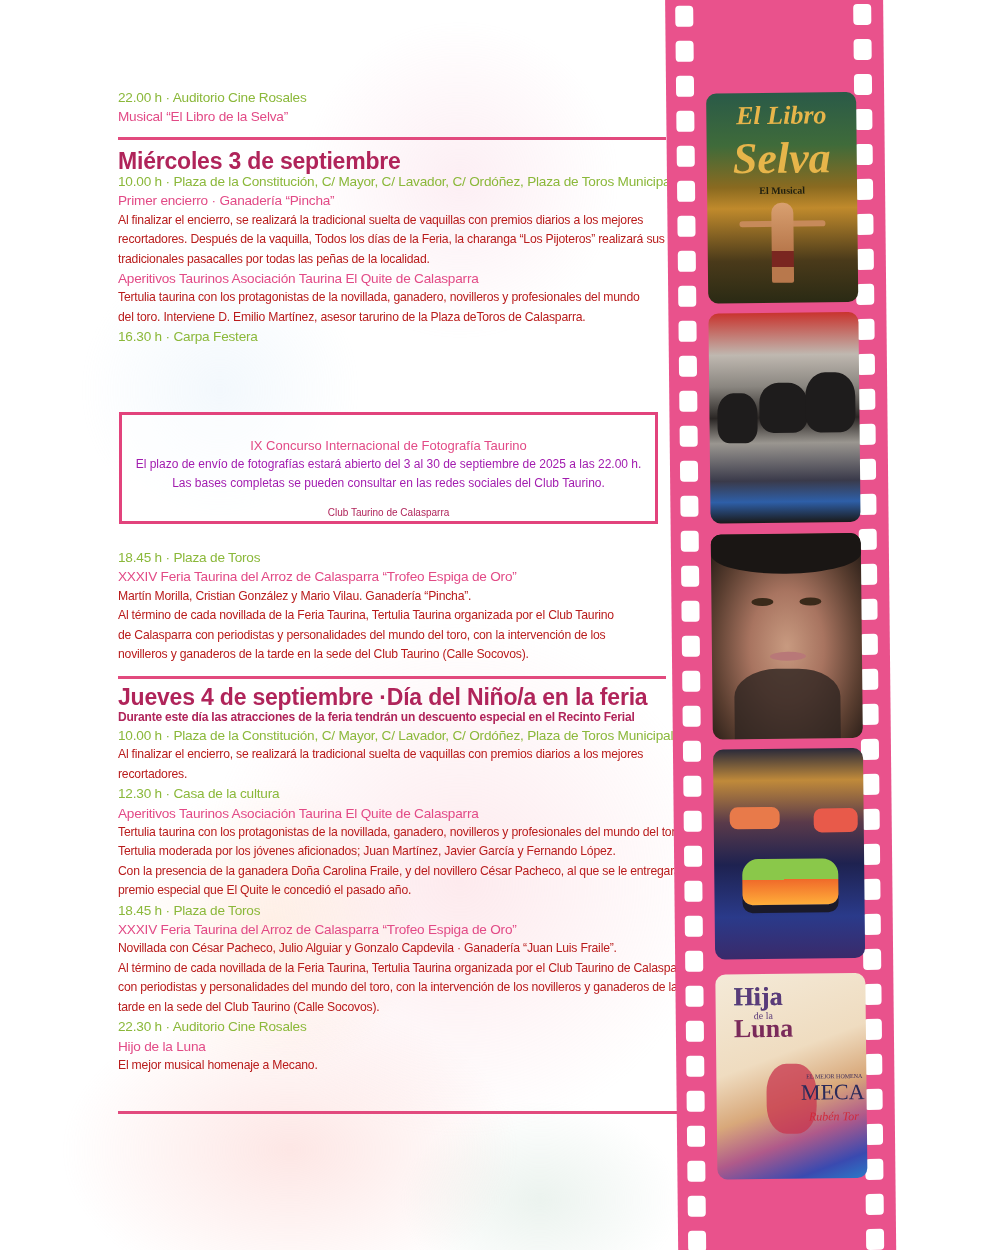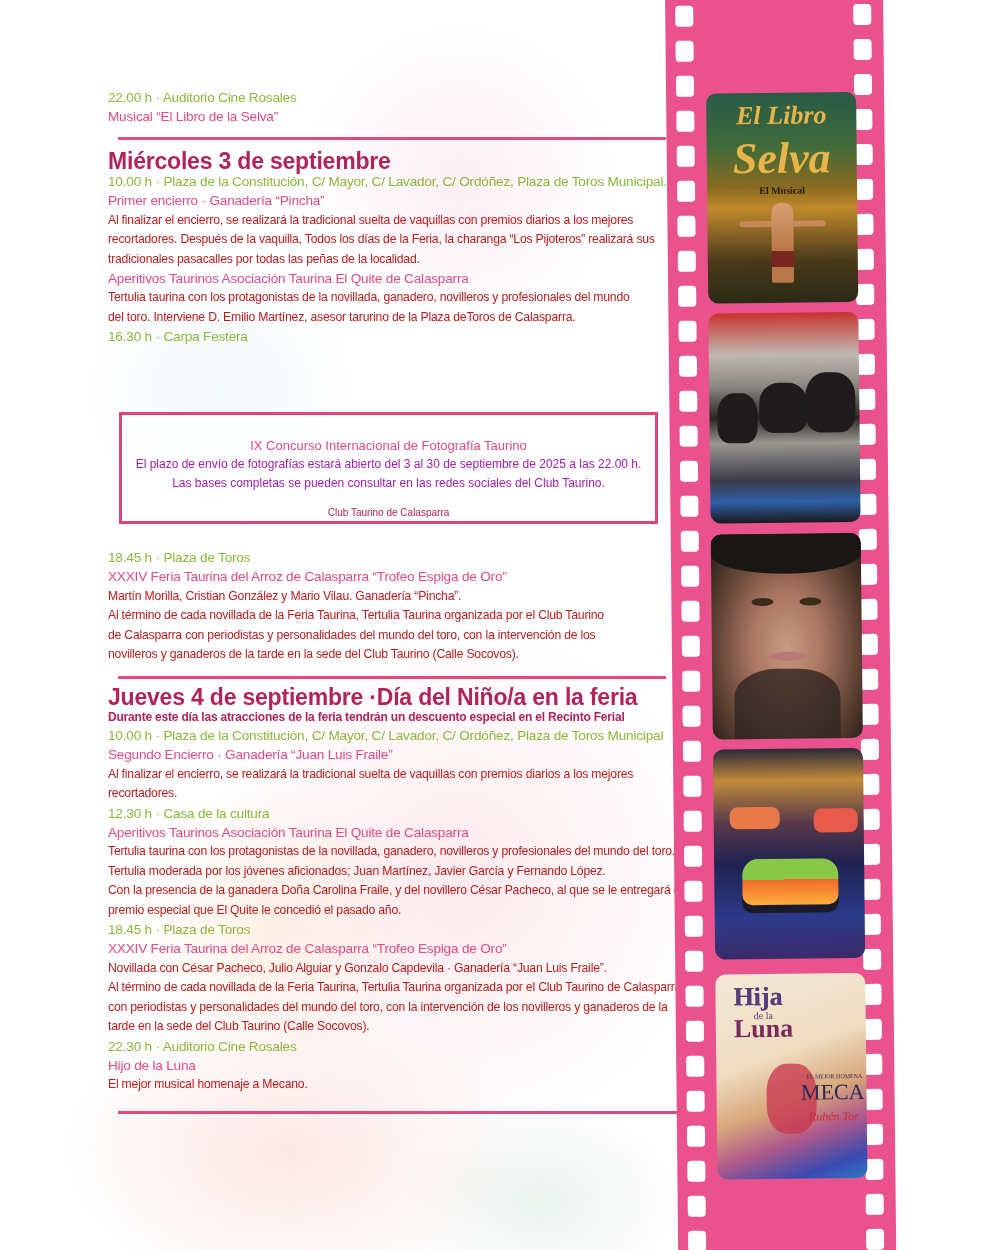--- a/index.html
+++ b/index.html
@@ -8,21 +8,21 @@
 
   
   .bg-wash { position: absolute; border-radius: 50%; filter: blur(2px); pointer-events: none; }
   .bg1 { left: 300px; top: 20px; width: 320px; height: 320px; background: radial-gradient(circle, rgba(245,190,210,0.25) 0%, rgba(255,255,255,0) 70%); }
   .bg2 { left: 80px; top: 250px; width: 280px; height: 280px; background: radial-gradient(circle, rgba(200,225,245,0.22) 0%, rgba(255,255,255,0) 70%); }
   .bg3 { left: 200px; top: 620px; width: 520px; height: 520px; background: radial-gradient(circle, rgba(250,195,205,0.35) 0%, rgba(255,255,255,0) 70%); }
   .bg4 { left: 60px; top: 1000px; width: 460px; height: 300px; background: radial-gradient(ellipse, rgba(250,185,180,0.35) 0%, rgba(255,255,255,0) 70%); }
   .bg5 { left: 400px; top: 1100px; width: 280px; height: 200px; background: radial-gradient(ellipse, rgba(190,215,200,0.3) 0%, rgba(255,255,255,0) 70%); }
   .bg6 { left: 120px; top: 780px; width: 300px; height: 300px; background: radial-gradient(circle, rgba(255,220,190,0.35) 0%, rgba(255,255,255,0) 70%); }
 
-  .content { position: absolute; left: 108px; top: 88px; width: 560px; font-size: 12.2px; line-height: 19.4px; letter-spacing: -0.2px; }
+  .content { position: absolute; left: 118px; top: 88px; width: 560px; font-size: 12.2px; line-height: 19.4px; letter-spacing: -0.2px; }
   .green { color: #8bb83a; font-size: 13.6px; }
   .pink { color: #e24a86; font-size: 13.6px; }
   .blue { color: #b91c1c; }
   .day { color: #b0245a; font-size: 23px; font-weight: bold; letter-spacing: -0.2px; }
   .daynote { color: #b0245a; font-size: 12px; font-weight: bold; }
   .line { display: block; white-space: nowrap; }
   .divider { position: absolute; left: 118px; height: 3px; background: #e24a7e; }
 
   .notice { position: absolute; left: 119px; top: 412px; width: 539px; height: 112px; border: 3px solid #e2437c; background: rgba(255,255,255,0.55); text-align: center; padding-top: 22px; }
   .notice .t { color: #e24a86; font-size: 13px; line-height: 18px; }
@@ -114,21 +114,20 @@
   <span class="line blue">Martín Morilla, Cristian González y Mario Vilau. Ganadería “Pincha”.</span>
   <span class="line blue">Al término de cada novillada de la Feria Taurina, Tertulia Taurina organizada por el Club Taurino</span>
   <span class="line blue">de Calasparra con periodistas y personalidades del mundo del toro, con la intervención de los</span>
   <span class="line blue">novilleros y ganaderos de la tarde en la sede del Club Taurino (Calle Socovos).</span>
 </div>
 
 <div class="content" style="top:686px;">
   <span class="line day" style="line-height:22px;">Jueves 4 de septiembre ·Día del Niño/a en la feria</span>
   <span class="line daynote" style="line-height:18px;">Durante este día las atracciones de la feria tendrán un descuento especial en el Recinto Ferial</span>
   <span class="line green">10.00 h · Plaza de la Constitución, C/ Mayor, C/ Lavador, C/ Ordóñez, Plaza de Toros Municipal</span>
-  <span class="line pink">Segundo Encierro · Ganadería “Juan Luis Fraile”</span>
   <span class="line blue">Al finalizar el encierro, se realizará la tradicional suelta de vaquillas con premios diarios a los mejores</span>
   <span class="line blue">recortadores.</span>
   <span class="line green">12.30 h · Casa de la cultura</span>
   <span class="line pink">Aperitivos Taurinos Asociación Taurina El Quite de Calasparra</span>
   <span class="line blue">Tertulia taurina con los protagonistas de la novillada,  ganadero, novilleros y profesionales del mundo del toro.</span>
   <span class="line blue">Tertulia moderada por los jóvenes aficionados; Juan Martínez, Javier García y Fernando López.</span>
   <span class="line blue">Con la presencia de la ganadera Doña Carolina Fraile, y del novillero César Pacheco, al que se le entregará el</span>
   <span class="line blue">premio especial que El Quite le concedió el pasado año.</span>
   <span class="line green">18.45 h · Plaza de Toros</span>
   <span class="line pink">XXXIV Feria Taurina del Arroz de Calasparra “Trofeo Espiga de Oro”</span>

